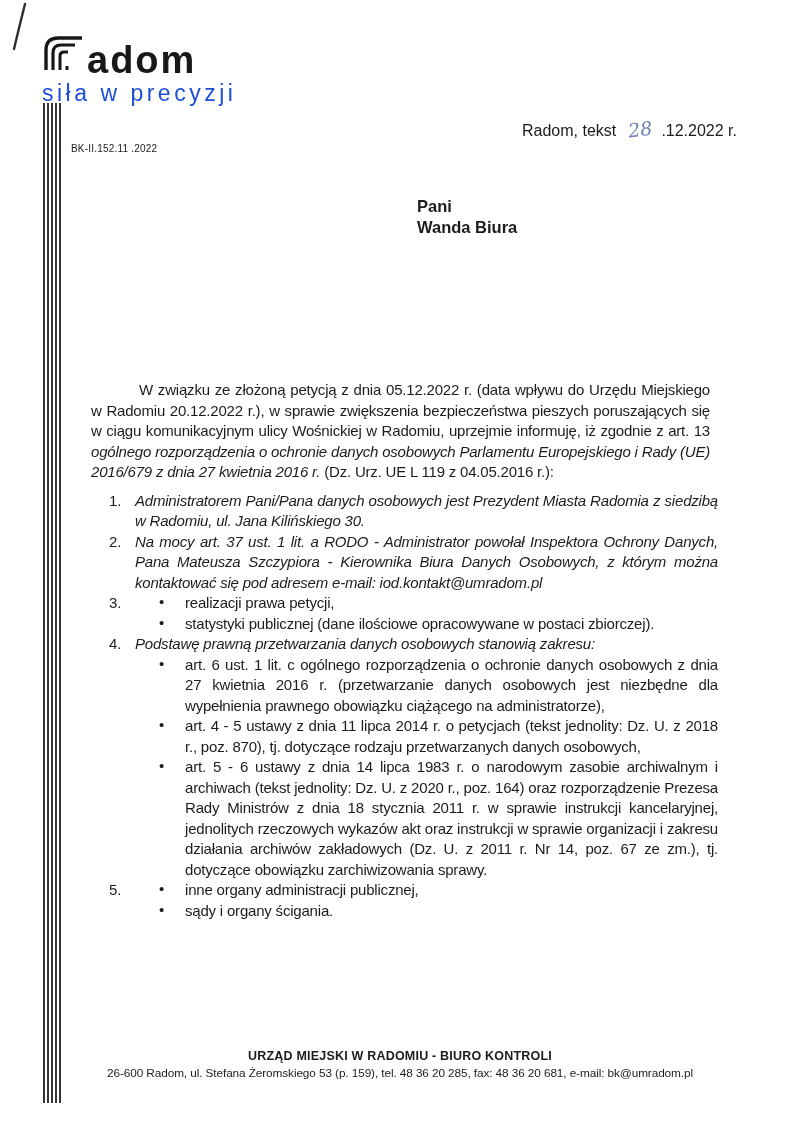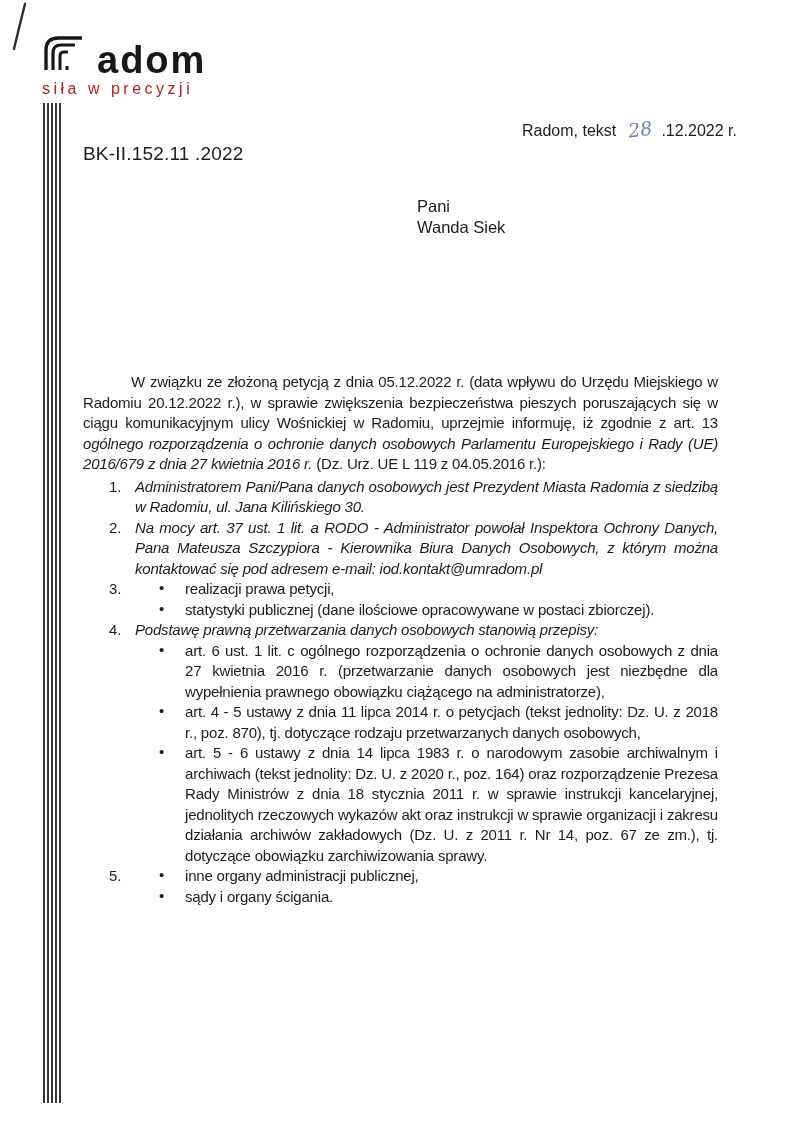--- a/index.html
+++ b/index.html
@@ -12,27 +12,27 @@
     font-family:"Liberation Sans", sans-serif;
     color:#1c1c1c;
     overflow:hidden;
   }
 
   
   .pen-slash { position:absolute; left:6px; top:2px; }
 
   
   .logo { position:absolute; left:42px; top:34px; }
-  .logo-row { display:flex; align-items:flex-end; gap:13px; }
+  .logo-row { display:flex; align-items:flex-end; gap:3px; }
   .logo-word {
     font-size:38px; font-weight:700; letter-spacing:2px;
     line-height:30px; color:#181818;
   }
   .logo-tagline {
-    font-size:16px; letter-spacing:3.5px; color:#b91c1c;
+    font-size:23px; letter-spacing:3.5px; color:#1d4ed8;
     margin-top:5px; font-weight:400;
   }
 
   
   .stripes {
     position:absolute; left:43px; top:103px;
     width:19px; height:1000px;
     background:repeating-linear-gradient(to right,
       #1f1f1f 0px, #1f1f1f 2px,
       #ffffff 2px, #ffffff 4px);
@@ -47,37 +47,37 @@
   .handwritten-day {
     display:inline-block;
     color:#6a7fae;
     font-family:"DejaVu Serif", serif;
     font-style:italic;
     font-size:19px;
     transform:rotate(-7deg);
     margin:0 5px 0 7px;
   }
   .reference {
-    position:absolute; left:83px; top:143px;
-    font-size:19px; letter-spacing:0.2px;text-align:center;
+    position:absolute; left:71px; top:143px;
+    font-size:10px; letter-spacing:0.2px;text-align:center;
   }
 
   .addressee {
     position:absolute; left:417px; top:196px;
-    font-size:16.5px; font-weight:normal; line-height:21px;
+    font-size:16.5px; font-weight:bold; line-height:21px;
   }
 
   
   .body-text {
     position:absolute; left:83px; top:372px; width:635px;
     font-size:15px; line-height:20.5px;
     letter-spacing:-0.2px;
     text-align:justify;
   }
-  .intro { text-indent:48px; margin:0; }
+  .intro { text-indent:48px; margin:8px; }
   .intro .it { font-style:italic; }
 
   .rodo-list { margin:2px 0 0 0; }
   .item { position:relative; }
   .item-num { position:absolute; left:26px; top:0; }
   .item-text { margin-left:52px; text-align:justify;font-style:italic; }
   .bullet { position:relative; margin-left:102px; text-align:justify; }
   .bullet-dot { position:absolute; left:-26px; top:-1px; }
 
   
@@ -121,48 +121,52 @@
   <div class="date-line">
     <span>Radom, tekst</span>
     <span class="handwritten-day">28</span>
     <span>.12.2022 r.</span>
   </div>
 
   <div class="reference">BK-II.152.11 .2022</div>
 
   <div class="addressee">
     <div>Pani</div>
-    <div>Wanda Siek</div>
+    <div>Wanda Biura</div>
   </div>
 
   <div class="body-text">
     <p class="intro"><span>W związku ze złożoną petycją z dnia 05.12.2022 r. (data wpływu do Urzędu Miejskiego w Radomiu 20.12.2022 r.), w sprawie zwiększenia bezpieczeństwa pieszych poruszających się w ciągu komunikacyjnym ulicy Wośnickiej w Radomiu, uprzejmie informuję, iż zgodnie z art. 13 </span><span class="it">ogólnego rozporządzenia o ochronie danych osobowych Parlamentu Europejskiego i Rady (UE) 2016/679 z dnia 27 kwietnia 2016 r.</span><span> (Dz. Urz. UE L 119 z 04.05.2016 r.):</span></p>
     <div class="rodo-list" id="rodo-list">
         <div class="item">
           <span class="item-num">1.</span>
           <div class="item-text">Administratorem Pani/Pana danych osobowych jest Prezydent Miasta Radomia z siedzibą w Radomiu, ul. Jana Kilińskiego 30.</div>
         </div>
         <div class="item">
           <span class="item-num">2.</span>
           <div class="item-text">Na mocy art. 37 ust. 1 lit. a RODO - Administrator powołał Inspektora Ochrony Danych, Pana Mateusza Szczypiora - Kierownika Biura Danych Osobowych, z którym można kontaktować się pod adresem e-mail: iod.kontakt@umradom.pl</div>
         </div>
         <div class="item">
           <span class="item-num">3.</span>
           <div class="bullet"><span class="bullet-dot">•</span>realizacji prawa petycji,</div>
           <div class="bullet"><span class="bullet-dot">•</span>statystyki publicznej (dane ilościowe opracowywane w postaci zbiorczej).</div>
         </div>
         <div class="item">
           <span class="item-num">4.</span>
-          <div class="item-text">Podstawę prawną przetwarzania danych osobowych stanowią przepisy:</div>
+          <div class="item-text">Podstawę prawną przetwarzania danych osobowych stanowią zakresu:</div>
           <div class="bullet"><span class="bullet-dot">•</span>art. 6 ust. 1 lit. c ogólnego rozporządzenia o ochronie danych osobowych z dnia 27 kwietnia 2016 r. (przetwarzanie danych osobowych jest niezbędne dla wypełnienia prawnego obowiązku ciążącego na administratorze),</div>
           <div class="bullet"><span class="bullet-dot">•</span>art. 4 - 5 ustawy z dnia 11 lipca 2014 r. o petycjach (tekst jednolity: Dz. U. z 2018 r., poz. 870), tj. dotyczące rodzaju przetwarzanych danych osobowych,</div>
           <div class="bullet"><span class="bullet-dot">•</span>art. 5 - 6 ustawy z dnia 14 lipca 1983 r. o narodowym zasobie archiwalnym i archiwach (tekst jednolity: Dz. U. z 2020 r., poz. 164) oraz rozporządzenie Prezesa Rady Ministrów z dnia 18 stycznia 2011 r. w sprawie instrukcji kancelaryjnej, jednolitych rzeczowych wykazów akt oraz instrukcji w sprawie organizacji i zakresu działania archiwów zakładowych (Dz. U. z 2011 r. Nr 14, poz. 67 ze zm.), tj. dotyczące obowiązku zarchiwizowania sprawy.</div>
         </div>
         <div class="item">
           <span class="item-num">5.</span>
           <div class="bullet"><span class="bullet-dot">•</span>inne organy administracji publicznej,</div>
           <div class="bullet"><span class="bullet-dot">•</span>sądy i organy ścigania.</div>
         </div>
       </div>
   </div>
 
+  <div class="footer">
+    <div class="footer-title">URZĄD MIEJSKI W RADOMIU - BIURO KONTROLI</div>
+    <div class="footer-address">26-600 Radom, ul. Stefana Żeromskiego 53 (p. 159), tel. 48 36 20 285, fax: 48 36 20 681, e-mail: bk@umradom.pl</div>
+  </div>
 
 </div>
 
 </body></html>

